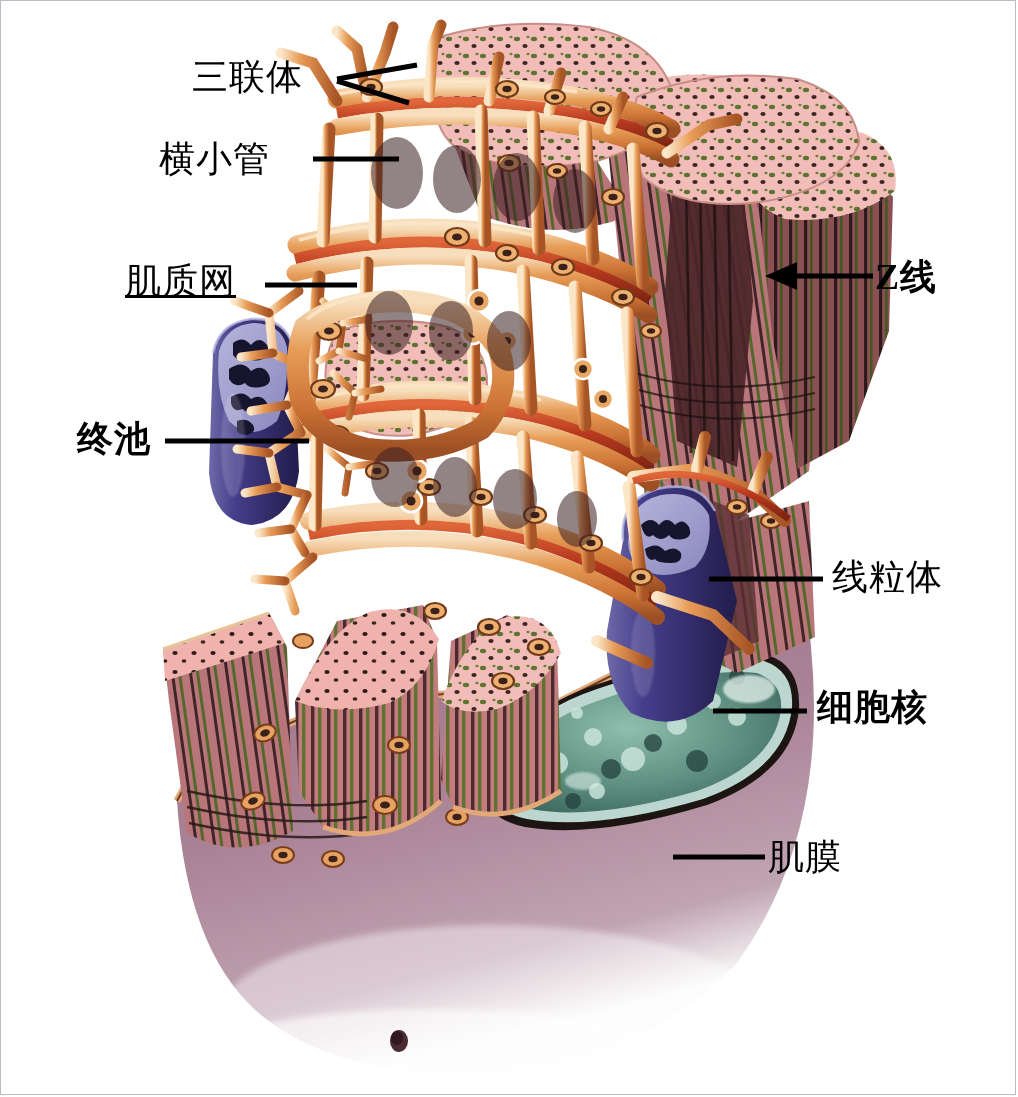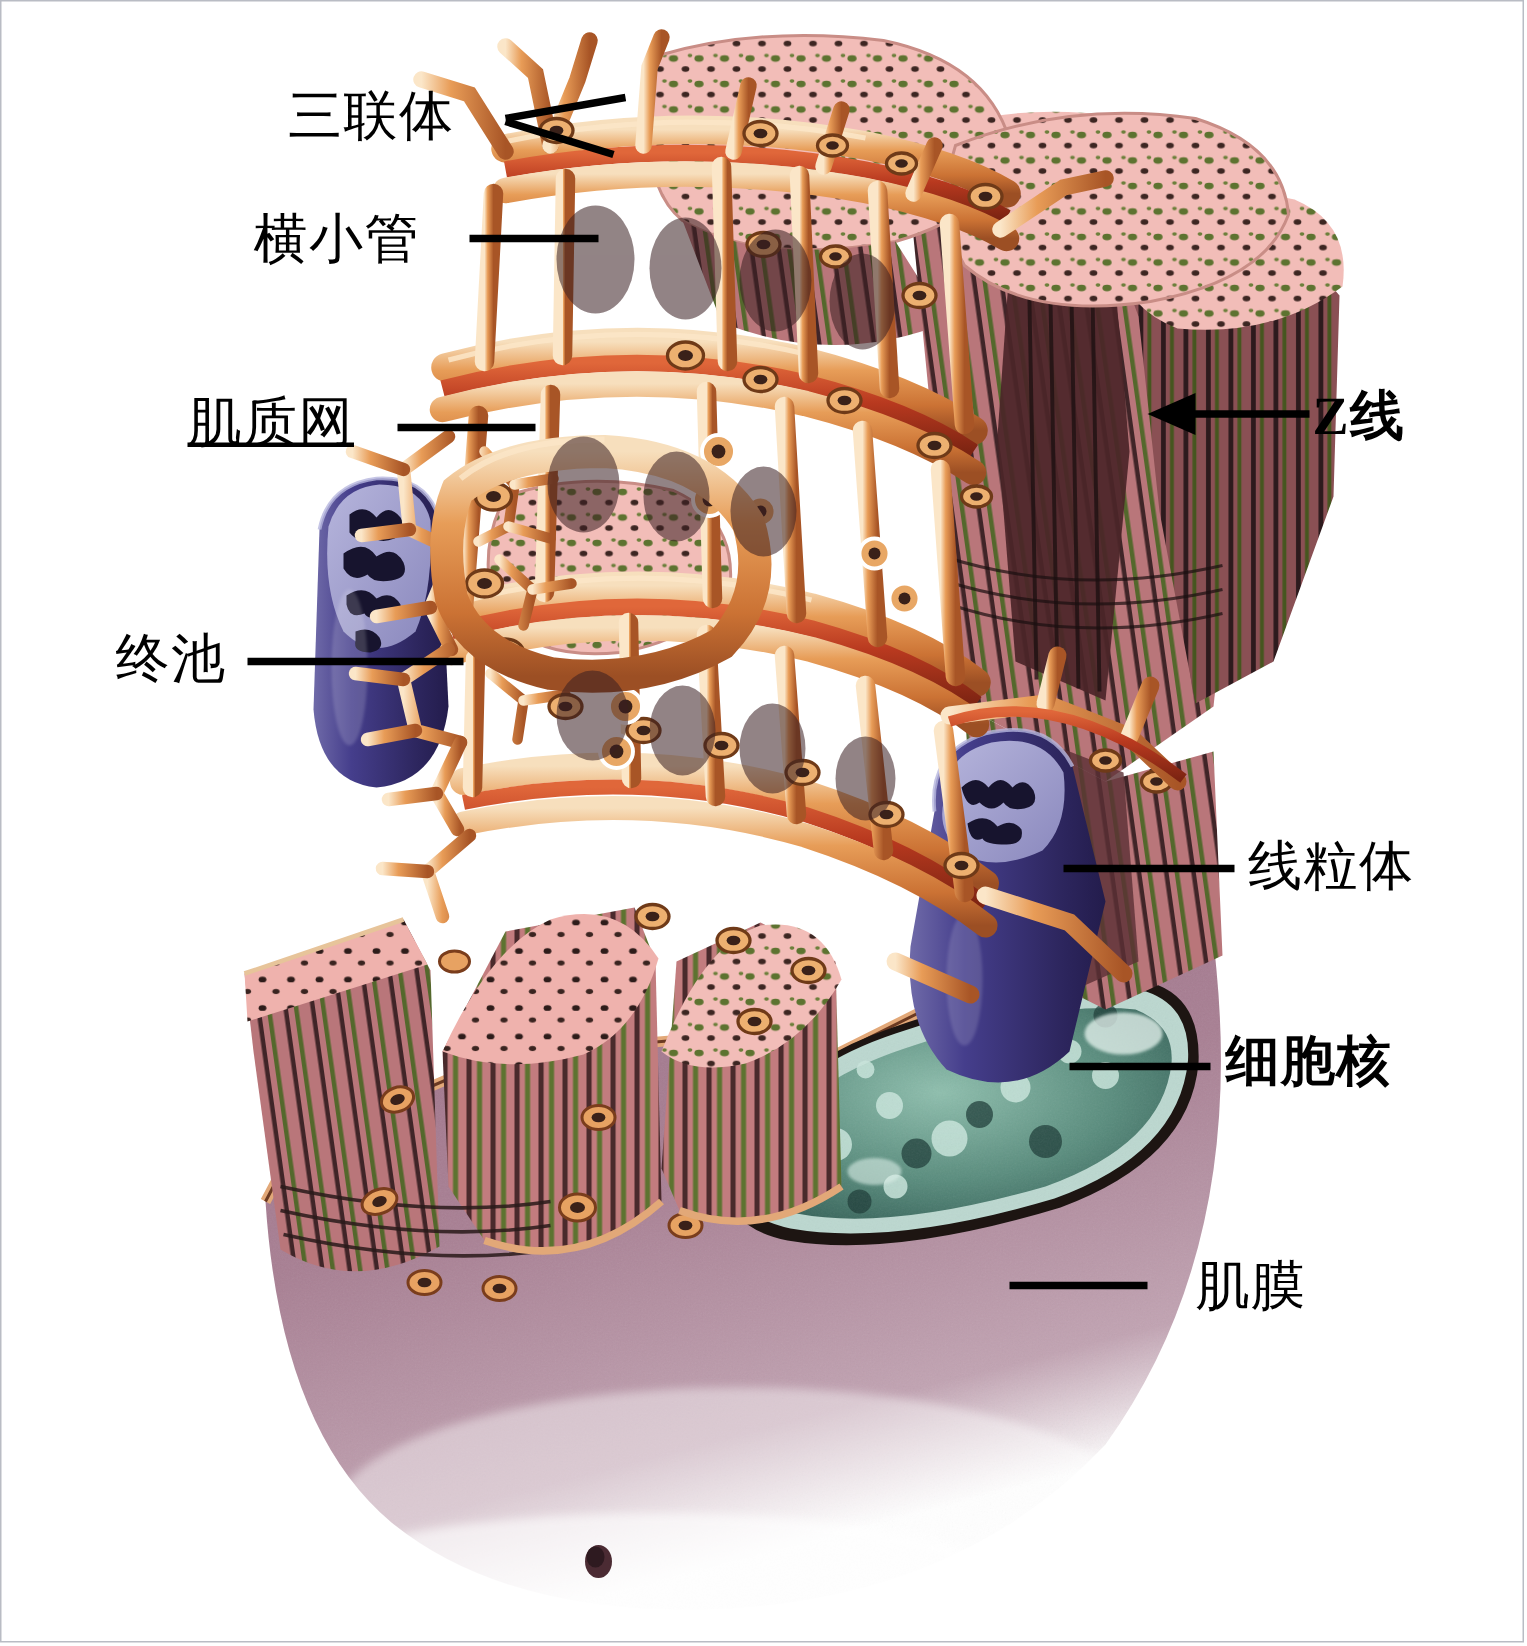--- a/index.html
+++ b/index.html
@@ -21,27 +21,27 @@
     position:absolute;
     color:#000000;
     font-size:36px;
     line-height:1;
     letter-spacing:1px;
     white-space:nowrap;
     font-family:"Liberation Serif","DejaVu Serif",serif;
   }
   .label.bold{font-weight:700;}
   .lbl-triad      {left:155px; top:58px;}
-  .lbl-ttubule    {left:132px; top:140px;}
+  .lbl-ttubule    {left:122px; top:140px;}
   .lbl-sr         {left:88px;  top:262px;text-decoration:underline;}
-  .lbl-cisterna   {left:40px;  top:420px;}
+  .lbl-cisterna   {left:40px;  top:420px;font-weight:bold;}
   .lbl-zline      {left:838px; top:258px;}
   .lbl-mito       {left:795px; top:558px;}
   .lbl-nucleus    {left:780px; top:688px;font-weight:bold;}
-  .lbl-sarcolemma {left:760px; top:838px;text-align:center;}
+  .lbl-sarcolemma {left:731px; top:838px;text-align:center;}
 
   svg.leaders{position:absolute;left:0;top:0;width:1016px;height:1095px;pointer-events:none;}
   .leader{stroke:#000;stroke-width:5;fill:none;stroke-linecap:butt;}
   .arrowhead{fill:#000;}
 </style>
 </head>
 <body>
 
 <div id="frame">
   <div id="figure">

